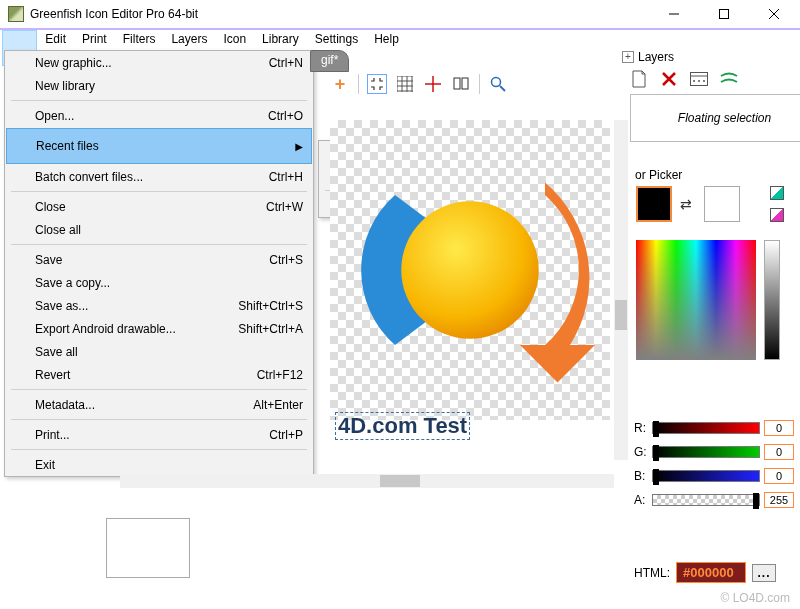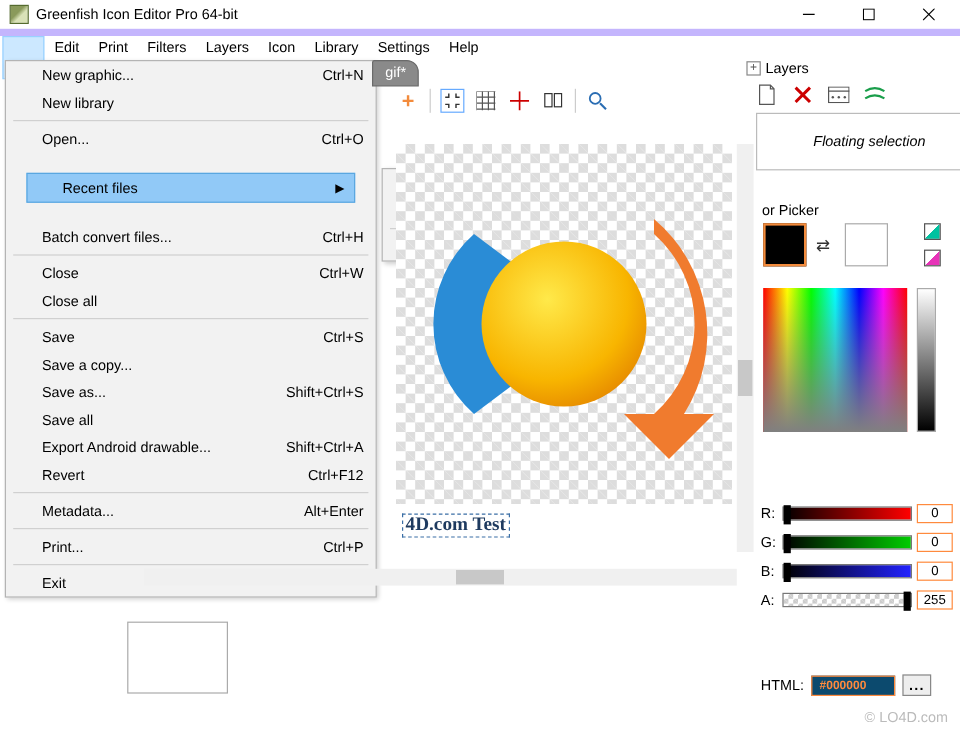--- a/index.html
+++ b/index.html
@@ -13,21 +13,21 @@
     height: 609px;
     overflow: hidden;
     position: relative;
   }
   .titlebar {
     height: 30px;
     display: flex;
     align-items: center;
     padding: 0 8px;
     background: #fff;
-    border-bottom: 6px solid #c4b5fd;
+    border-bottom: 2px solid #c4b5fd;
   }
   .titlebar .app-icon {
     width: 16px; height: 16px; margin-right: 6px;
     background: linear-gradient(135deg, #8a9a5b 40%, #d9e2b8 60%);
     border: 1px solid #556b2f;
   }
   .titlebar .title { flex: 1; font-size: 12px; color: #000; }
   .win-btns { display: flex; gap: 14px; }
   .win-btn { width: 36px; height: 20px; display: flex; align-items: center; justify-content: center; font-size: 13px; font-family: sans-serif; }
   .menubar {
@@ -63,22 +63,22 @@
   .dropdown .row .label { flex: 1; padding-right: 40px; }
   .dropdown .row .shortcut { color: #000; }
   .dropdown .row .arrow { position: absolute; right: 8px; font-size: 10px; }
   .dropdown .sep {
     height: 1px; background: #d0d0d0; margin: 3px 6px;
   }
   .dropdown .row.hover {
     background: #91c9f7;
     border: 1px solid #5aa7e0;
     padding: 0 23px 0 29px;
-    height: 25px;
-    margin: 17px;
+    height: 36px;
+    margin: 1px;
   }
   .tabstrip {
     position: absolute;
     left: 310px; top: 50px;
     height: 22px;
     display: flex;
   }
   .tab {
     background: #8a8a8a;
     color: #fff;
@@ -148,22 +148,22 @@
     border: 1px solid #ff8a3d;
     background: #fff;
     font-size: 11px;
     padding: 1px 0;
   }
   .html-row {
     position: absolute; left: 634px; top: 562px;
     display: flex; align-items: center; gap: 6px;
   }
   .html-row .val {
-    border: 1px solid #ff8a3d; background: #0c4a6e;
-    color: #ff8a3d; font-weight: bold; font-size: 10px;
+    border: 1px solid #ff8a3d; background: #7f1d1d;
+    color: #ff8a3d; font-weight: bold; font-size: 13px;
     padding: 2px 6px; width: 70px;
   }
   .dots-btn {
     width: 24px; height: 18px; border: 1px solid #888; background: #eee;
     display: flex; align-items: center; justify-content: center;
     font-weight: bold; letter-spacing: 1px;
   }
   .canvas-area {
     position: absolute;
     left: 330px; top: 120px; width: 280px; height: 300px;
@@ -175,22 +175,22 @@
       linear-gradient(45deg, #ddd 25%, transparent 25%, transparent 75%, #ddd 75%);
     background-size: 16px 16px;
     background-position: 0 0, 8px 8px;
     background-color: #fff;
   }
   .artwork {
     position: absolute; left: 30px; top: 140px; width: 190px; height: 190px;
     pointer-events: none;
   }
   .canvas-text {
-    position: absolute; left: 335px; top: 428px;
-    font-family: Liberation Serif, serif; font-size: 16px; font-weight: bold;
+    position: absolute; left: 335px; top: 412px;
+    font-family: Liberation Sans, sans-serif; font-size: 22px; font-weight: bold;
     color: #1e3a5f;
     border: 1px dashed #3a6ea5; padding: 0 2px;
   }
   .canvas-scroll-v {
     position: absolute; left: 614px; top: 120px; width: 14px; height: 340px;
     background: #f0f0f0;
   }
   .canvas-scroll-v .thumb { position: absolute; left: 1px; top: 180px; width: 12px; height: 30px; background: #c8c8c8; }
   .canvas-scroll-h {
     position: absolute; left: 120px; top: 474px; width: 494px; height: 14px;
@@ -289,25 +289,25 @@
       <span class="shortcut">Ctrl+S</span>
     </div>
     <div class="row">
       <span class="label">Save a copy...</span>
     </div>
     <div class="row">
       <span class="label">Save as...</span>
       <span class="shortcut">Shift+Ctrl+S</span>
     </div>
     <div class="row">
-      <span class="label">Save all</span>
-    </div>
-    <div class="row">
       <span class="label">Export Android drawable...</span>
       <span class="shortcut">Shift+Ctrl+A</span>
+    </div>
+    <div class="row">
+      <span class="label">Save all</span>
     </div>
     <div class="row">
       <span class="label">Revert</span>
       <span class="shortcut">Ctrl+F12</span>
     </div>
     <div class="sep"></div>
     <div class="row">
       <span class="label">Metadata...</span>
       <span class="shortcut">Alt+Enter</span>
     </div>

